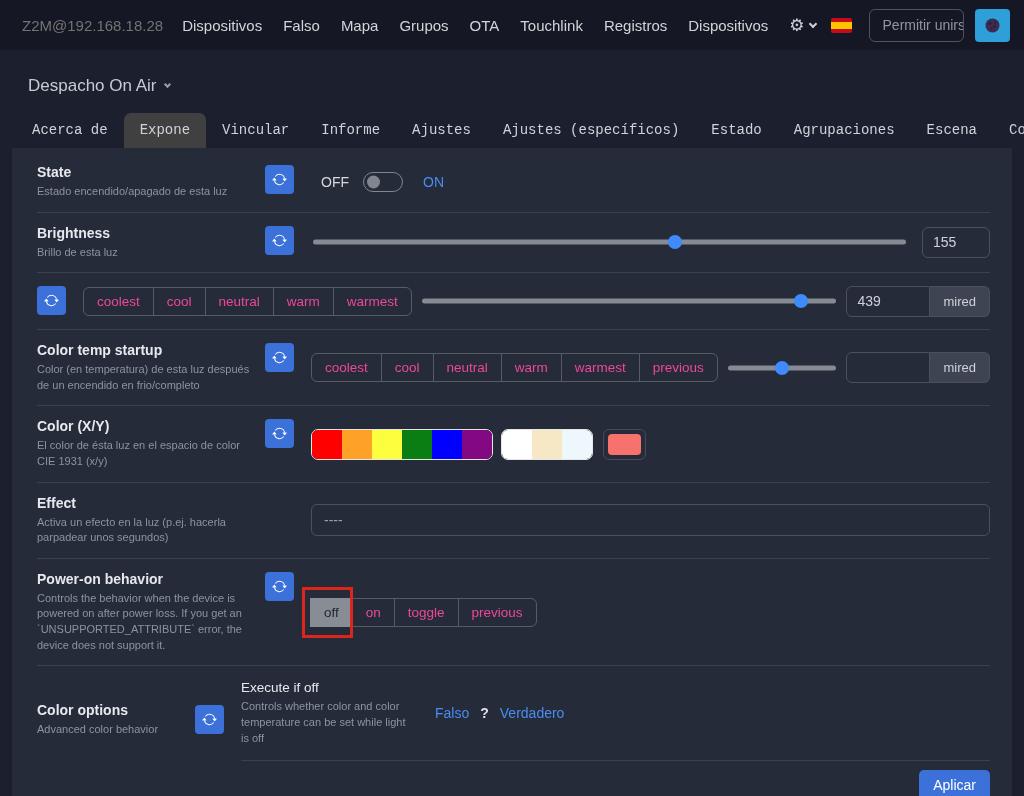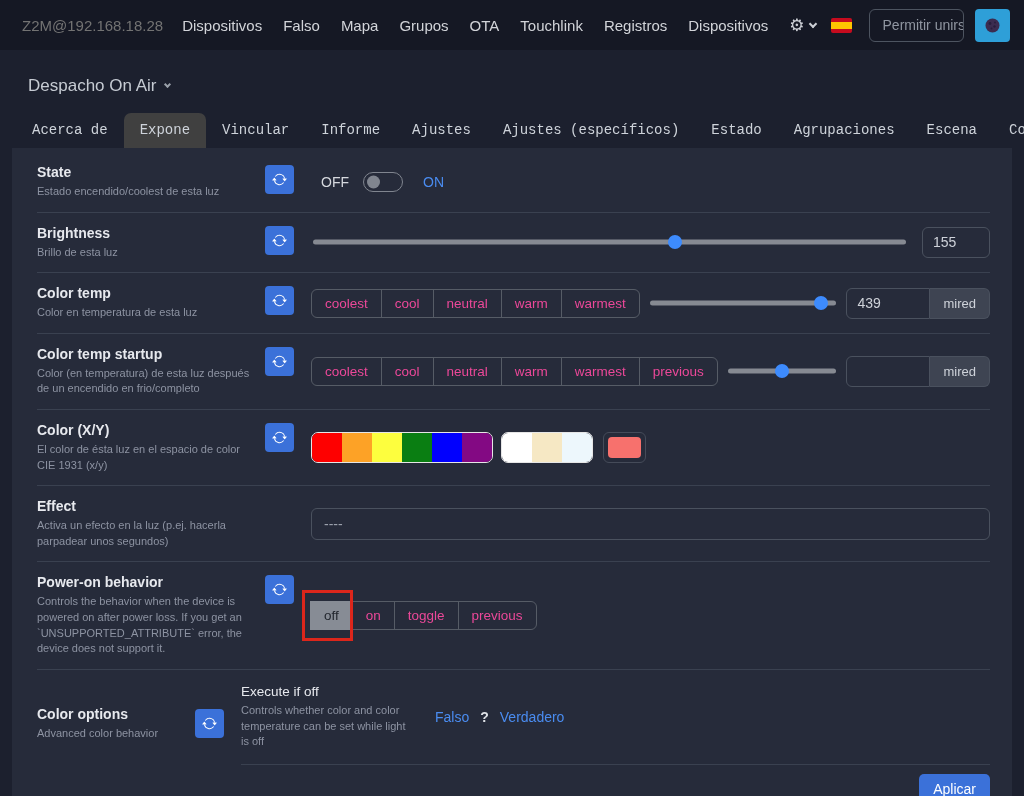--- a/index.html
+++ b/index.html
@@ -161,21 +161,21 @@
   <div class="tab">Agrupaciones</div>
   <div class="tab">Escena</div>
   <div class="tab">Consola de desarrollo</div>
 </div>
 
 <div class="card">
 
   <div class="feature-row">
     <div class="f-left">
       <div class="f-label">State</div>
-      <div class="f-desc">Estado encendido/coolest de esta luz</div>
+      <div class="f-desc">Estado encendido/apagado de esta luz</div>
     </div>
     <div class="f-refresh-col">
       <button class="refresh-btn">
         <span style="display:flex;">
           <svg width="15" height="15" viewBox="0 0 16 16" fill="#fff">
               <path d="M11.534 7h3.932a.25.25 0 0 1 .192.41l-1.966 2.36a.25.25 0 0 1-.384 0l-1.966-2.36a.25.25 0 0 1 .192-.41zm-11 2h3.932a.25.25 0 0 0 .192-.41L2.692 6.23a.25.25 0 0 0-.384 0L.342 8.59A.25.25 0 0 0 .534 9z"></path>
               <path d="M8 3c-1.552 0-2.94.707-3.857 1.818a.5.5 0 1 1-.771-.636A6.002 6.002 0 0 1 13.917 7H12.9A5.002 5.002 0 0 0 8 3zM3.1 9a5.002 5.002 0 0 0 8.757 2.182.5.5 0 1 1 .771.636A6.002 6.002 0 0 1 2.083 9H3.1z"></path>
             </svg>
         </span>
       </button>
@@ -207,24 +207,20 @@
     <div class="f-control">
       <div class="slider">
         <div class="slider-track"></div>
         <div class="slider-thumb" style="left: 61%;"></div>
       </div>
       <input class="val-input" style="margin-left: 6px;" value="155">
     </div>
   </div>
 
   <div class="feature-row">
-    <div class="f-left">
-      <div class="f-label">Color temp</div>
-      <div class="f-desc">Color en temperatura de esta luz</div>
-    </div>
     <div class="f-refresh-col">
       <button class="refresh-btn">
         <span style="display:flex;">
           <svg width="15" height="15" viewBox="0 0 16 16" fill="#fff">
               <path d="M11.534 7h3.932a.25.25 0 0 1 .192.41l-1.966 2.36a.25.25 0 0 1-.384 0l-1.966-2.36a.25.25 0 0 1 .192-.41zm-11 2h3.932a.25.25 0 0 0 .192-.41L2.692 6.23a.25.25 0 0 0-.384 0L.342 8.59A.25.25 0 0 0 .534 9z"></path>
               <path d="M8 3c-1.552 0-2.94.707-3.857 1.818a.5.5 0 1 1-.771-.636A6.002 6.002 0 0 1 13.917 7H12.9A5.002 5.002 0 0 0 8 3zM3.1 9a5.002 5.002 0 0 0 8.757 2.182.5.5 0 1 1 .771.636A6.002 6.002 0 0 1 2.083 9H3.1z"></path>
             </svg>
         </span>
       </button>
     </div>

